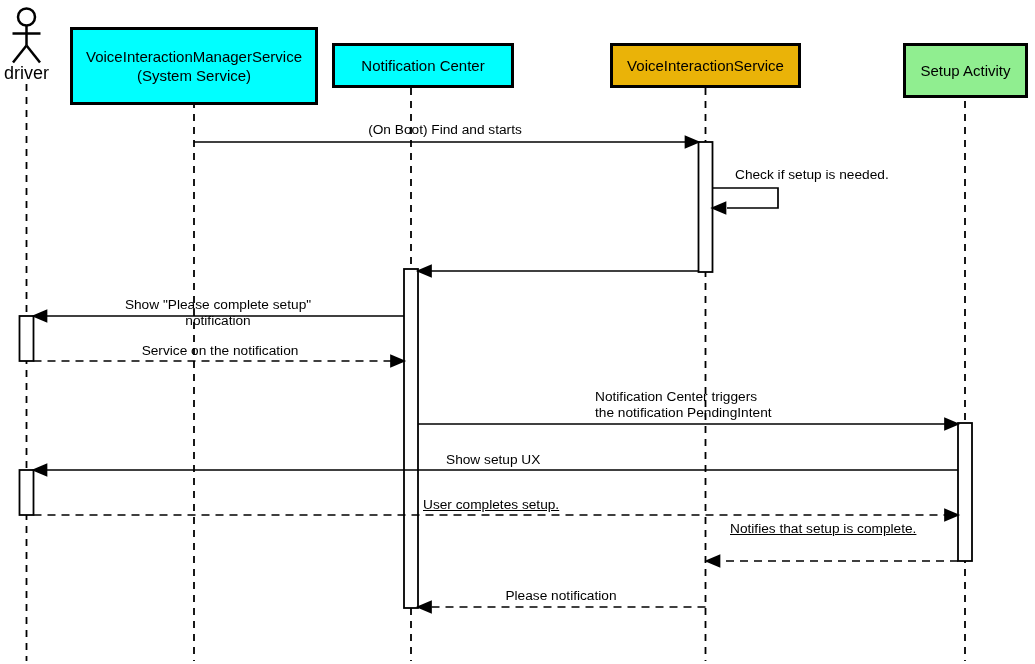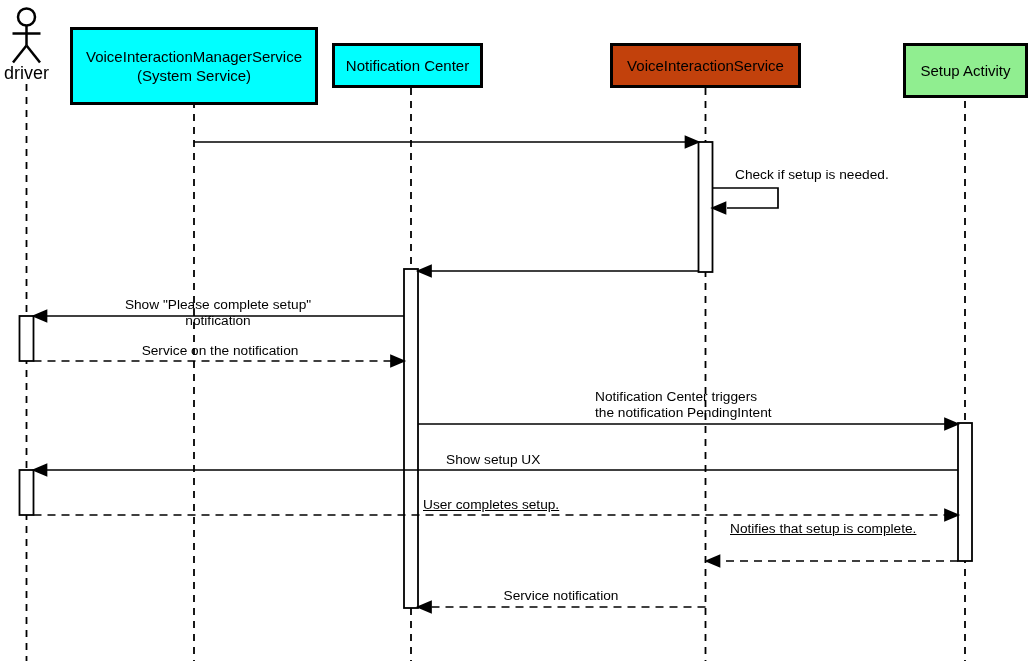--- a/index.html
+++ b/index.html
@@ -120,27 +120,28 @@
         <line x1="705.5" y1="607" x2="430" y2="607" stroke-dasharray="8,6"></line>
         <polygon points="418,607 431,601.5 431,612.5"></polygon>
       </g>
     </g>
   </svg>
 
   <div class="actor-label" style="left:0; top:63; width:53px; top:63px;">driver</div>
 
   <div class="participant" style="left: 70px; top: 27px; width: 248px; height: 78px; background-color: rgb(0, 255, 255); text-align: center;">VoiceInteractionManagerService
 (System Service)</div>
-  <div class="participant" style="left: 332px; top: 43px; width: 151px; height: 45px; background-color: rgb(0, 255, 255);">Notification Center</div>
-  <div class="participant" style="left: 610px; top: 43px; width: 191px; height: 45px; background-color: #c2410c;">VoiceInteractionService</div>
+  <div class="participant" style="left: 332px; top: 43px; width: 182px; height: 45px; background-color: rgb(0, 255, 255);">Notification Center</div>
+  <div class="participant" style="left: 610px; top: 43px; width: 191px; height: 45px; background-color: #eab308;">VoiceInteractionService</div>
   <div class="participant" style="left: 903px; top: 43px; width: 125px; height: 55px; background-color: rgb(144, 238, 144);">Setup Activity</div>
 
+  <div class="msg center" style="left:345px; top:122px; width:200px;">(On Boot) Find and starts</div>
   <div class="msg" style="left:735px; top:167px;">Check if setup is needed.</div>
   <div class="msg center" style="left:118px; top:297px; width:200px;">Show "Please complete setup" notification</div>
   <div class="msg center" style="left:120px; top:343px; width:200px;">Service on the notification</div>
   <div class="msg" style="left:595px; top:389px;">Notification Center triggers
 the notification PendingIntent</div>
   <div class="msg" style="left:446px; top:428px;margin-top:24px;">Show setup UX</div>
   <div class="msg" style="left:423px; top:497px;text-decoration:underline;">User completes setup.</div>
   <div class="msg" style="left:730px; top:521px;text-decoration:underline;">Notifies that setup is complete.</div>
-  <div class="msg center" style="left:461px; top:588px; width:200px;">Service notification</div>
+  <div class="msg center" style="left:461px; top:588px; width:200px;">Please notification</div>
 
 </div>
 
 </body></html>

